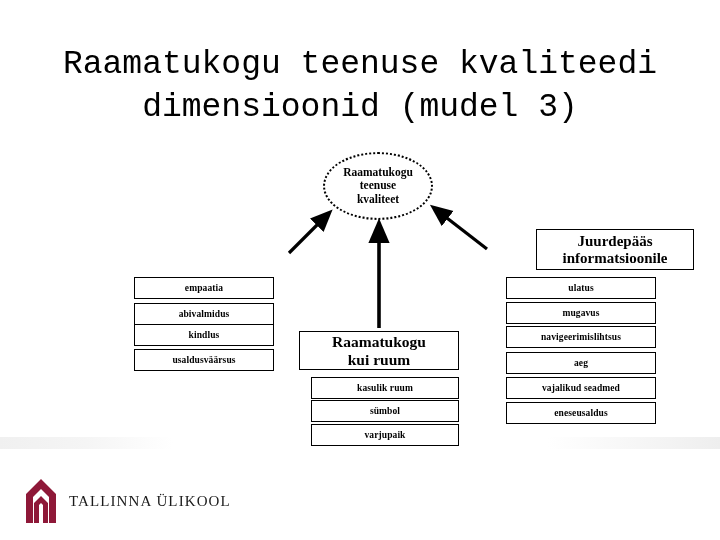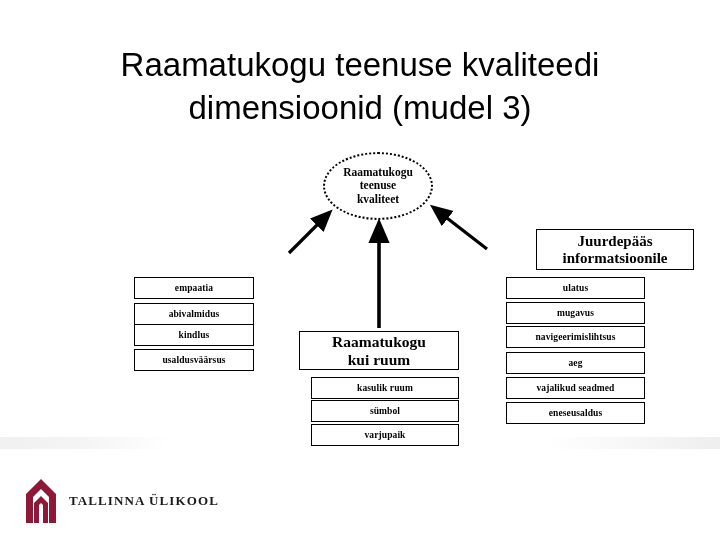--- a/index.html
+++ b/index.html
@@ -16,21 +16,21 @@
     font-family: "Liberation Serif", "DejaVu Serif", serif;
   }
 
   
   #title {
     position: absolute;
     left: 40px;
     top: 44px;
     width: 640px;
     text-align: center;
-    font-family: Liberation Sans, sans-serif;
+    font-family: Liberation Mono, monospace;
     font-size: 33px;
     line-height: 1.30;
     color: #000000;
     font-weight: 400;
     letter-spacing: 0px;
   }
 
   
   #diagram {
     position: absolute;
@@ -120,41 +120,40 @@
     display: flex;
     align-items: center;
     justify-content: center;
     text-align: center;
     font-family: "Liberation Serif", "DejaVu Serif", serif;
     font-weight: bold;
     font-size: 9.5px;
     color: #000000;
     letter-spacing: 0.1px;
   }
-  .col-left .sub-item  { left: 134px; width: 120px; height: 22px; }
+  .col-left .sub-item  { left: 134px; width: 140px; height: 22px; }
   .col-centre .sub-item{ left: 311px; width: 148px; height: 22px; }
-  .col-right .sub-item { left: 506px; width: 139px; height: 22px; }
+  .col-right .sub-item { left: 506px; width: 150px; height: 22px; }
 
   
   #logo {
     position: absolute;
     left: 24px;
     top: 478px;
     display: flex;
     align-items: center;
     gap: 11px;
   }
   #logo-mark { width: 34px; height: 46px; display: block; }
   #logo-text {
     font-family: "Liberation Serif", "DejaVu Serif", serif;
-    font-size: 13px;
+    font-size: 15px;
     letter-spacing: 1.1px;
     color: #1a1a1a;
     white-space: nowrap;
-    font-weight: bold;
   }
 
   
   #band {
     position: absolute;
     left: 0;
     top: 437px;
     width: 720px;
     height: 12px;
     background: linear-gradient(to right,

